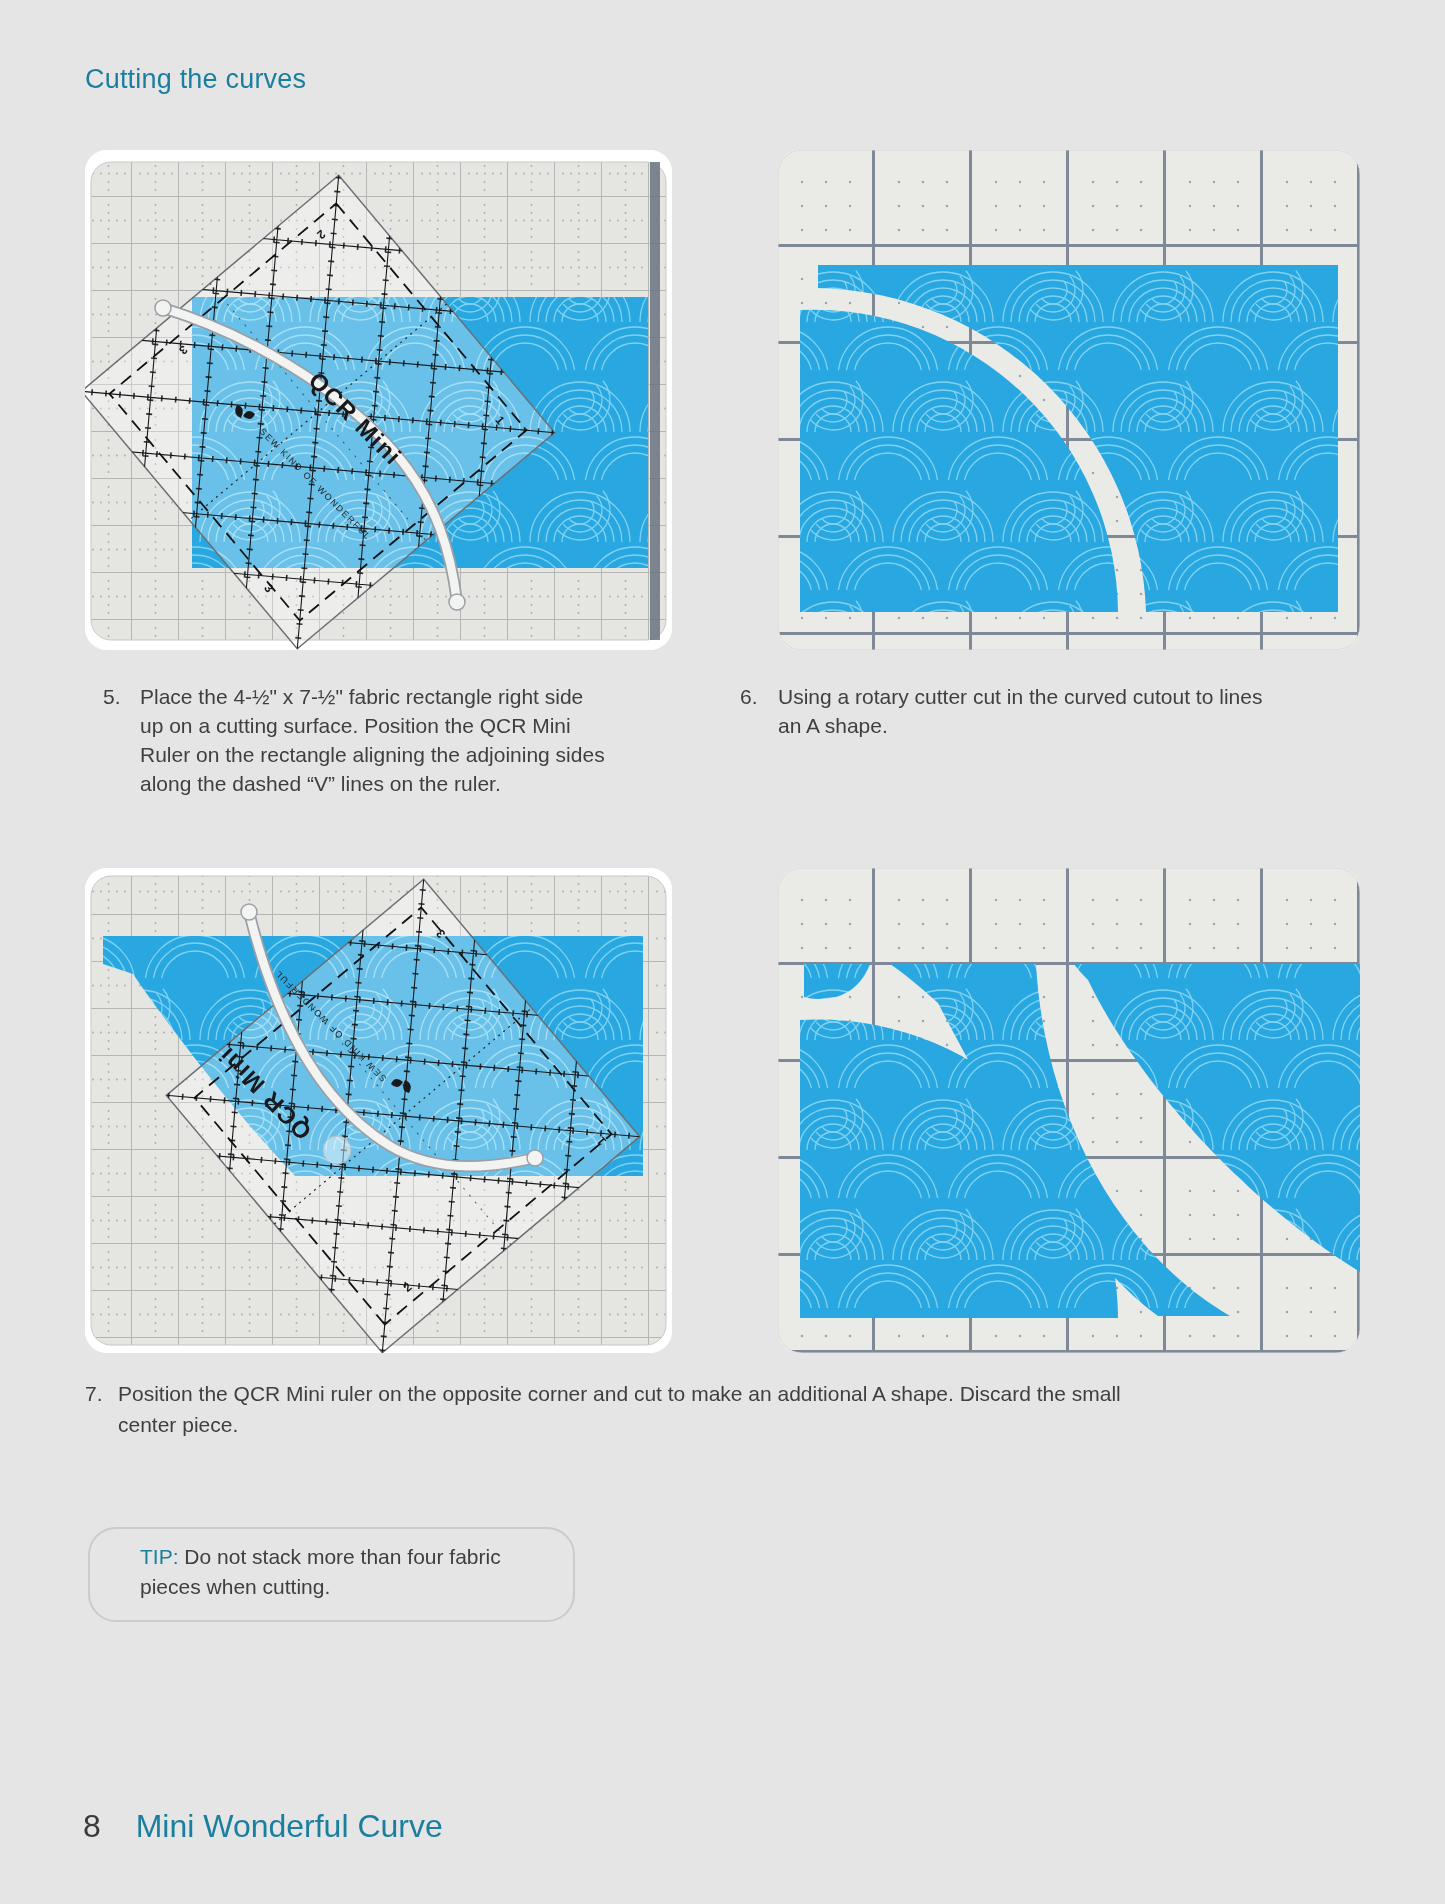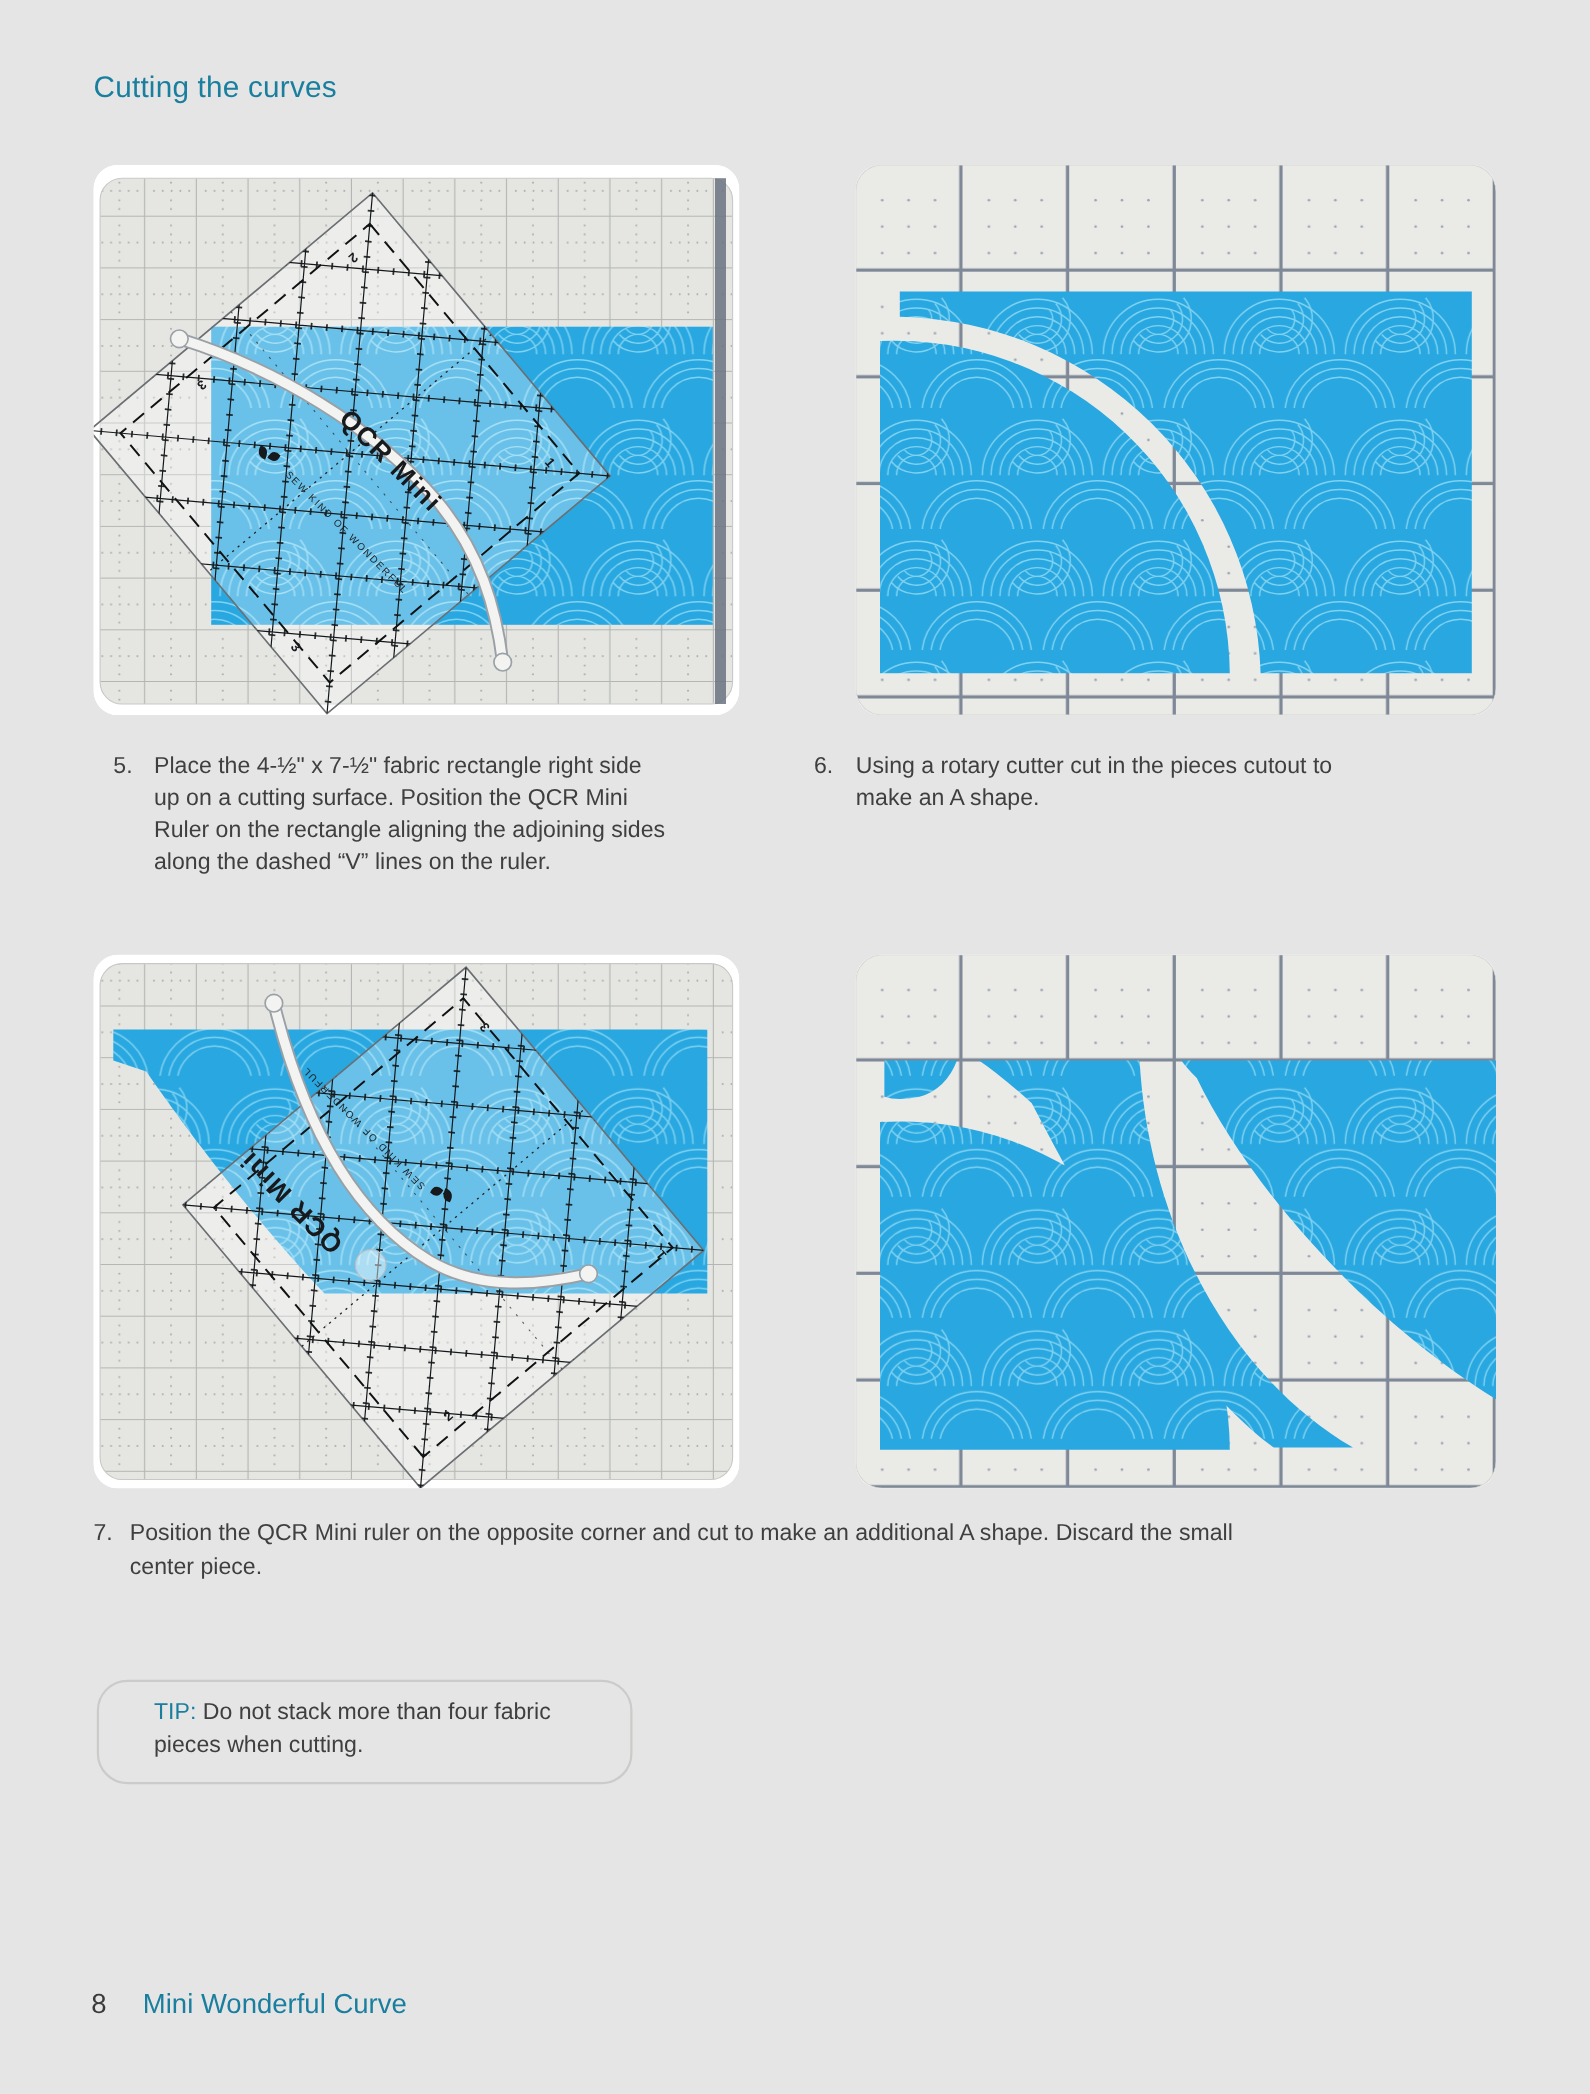--- a/index.html
+++ b/index.html
@@ -24,21 +24,21 @@
   #step6{left:740px;top:682px;width:528px;}
   #step6 .txt{margin-left:38px;}
   #step7{left:85px;top:1378px;width:1063px;line-height:31px;}
   #step7 .txt{margin-left:33px;}
   .tip-box{
     position:absolute;left:88px;top:1527px;width:487px;height:95px;
     border:2px solid #cbccca;border-radius:28px;box-sizing:border-box;
     padding:13px 8px 0 50px;font-size:21px;line-height:30px;
   }
   .tip-label{color:#1a7f9f;}
-  .footer{position:absolute;left:83px;top:1808px;font-size:25px;}
+  .footer{position:absolute;left:83px;top:1808px;font-size:32px;}
   .footer .page-num{color:#3a3a3a;}
   .footer .book-title{color:#1a7f9f;margin-left:26px;}
   .rname{font-weight:700;font-size:24px;letter-spacing:1.5px;fill:#17191c;}
   .rbrand{font-weight:400;font-size:9px;letter-spacing:1.6px;fill:#1d2023;}
   .rdigit{font-size:12px;fill:#17191c;font-weight:700;}
 </style>
 </head>
 <body>
 
 <div class="page">
@@ -146,21 +146,21 @@
     </svg>
   </div>
 
   <div class="step" id="step5">
     <span class="num">5.</span>
     <span class="txt" style="display:block">Place the 4-½" x 7-½" fabric rectangle right side up on a cutting surface. Position the QCR Mini Ruler on the rectangle aligning the adjoining sides along the dashed “V” lines on the ruler.</span>
   </div>
 
   <div class="step" id="step6">
     <span class="num">6.</span>
-    <span class="txt" style="display:block">Using a rotary cutter cut in the pieces cutout to make an A shape.</span>
+    <span class="txt" style="display:block">Using a rotary cutter cut in the curved cutout to lines an A shape.</span>
   </div>
 
   <div class="photo" id="photo3">
     <svg viewBox="0 0 587 485">
       <rect width="587" height="485" fill="#ffffff"></rect>
       <rect x="6" y="8" width="575" height="469" rx="20" fill="url(#matfine)" stroke="#c7c9c5"></rect>
       <path d="M 18,68 L 558,68 L 558,308 L 210,308 C 150,245 85,160 48,106 L 18,96 Z" fill="url(#swirl)"></path>
       <g>
         <g transform="translate(318,248) rotate(230)">
           <rect x="-168" y="-168" width="336" height="336" fill="rgba(255,255,255,0.30)" stroke="#6b6f73" stroke-width="1.5"></rect>

